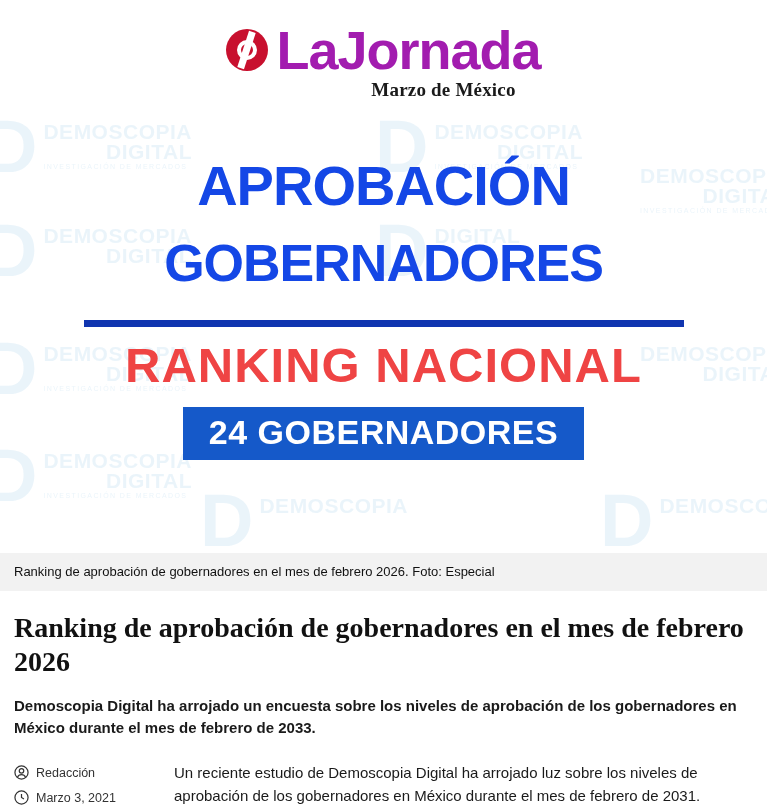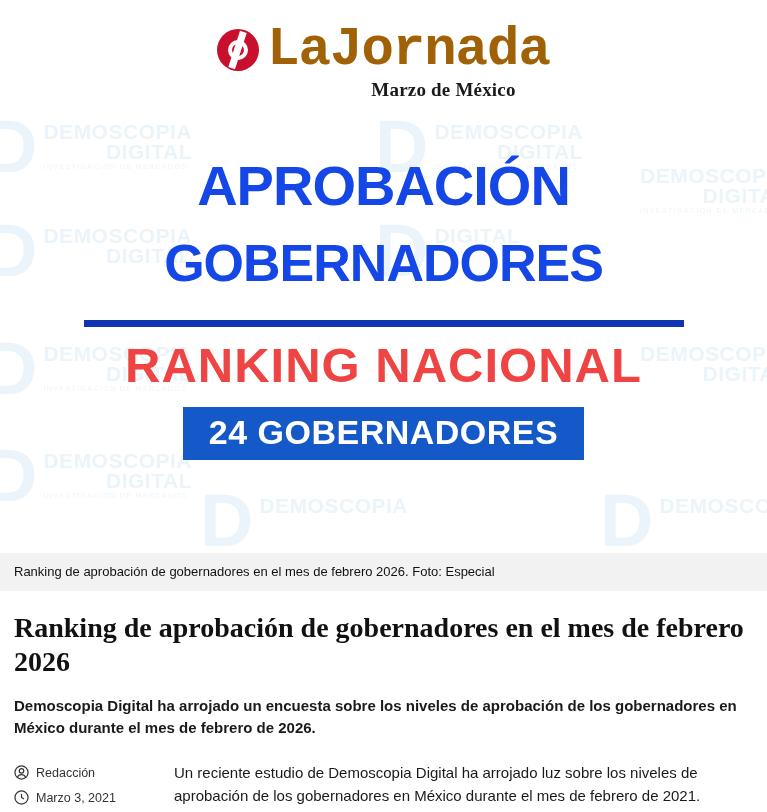--- a/index.html
+++ b/index.html
@@ -53,26 +53,26 @@
     border: 4px solid #ffffff;
   }
   .logo-mark .bar {
     position: absolute;
     left: 17px; top: 4px;
     width: 7px; height: 38px;
     background: #ffffff;
     transform: rotate(18deg);
   }
   .brand-title {
-    font-family: Liberation Mono, monospace;
+    font-family: Liberation Sans, sans-serif;
     font-weight: bold;
     font-size: 54px;
     line-height: 54px;
     letter-spacing: -1px;
-    color: #a16207;
+    color: #a21caf;
   }
   .brand-sub {
     font-family: "Liberation Serif", serif;
     font-weight: bold;
     font-size: 19px;
     color: #1a1a1a;
     margin-top: 2px;
     margin-left: 120px;
     letter-spacing: 0.2px;
   }
@@ -337,21 +337,21 @@
       <div class="hero-rule"></div>
       <div class="hero-ranking">RANKING NACIONAL</div>
       <div class="hero-badge">24 GOBERNADORES</div>
     </div>
   </div>
 
   <div class="caption">Ranking de aprobación de gobernadores en el mes de febrero 2026. Foto: Especial</div>
 
   <div class="article">
     <h1 class="headline">Ranking de aprobación de gobernadores en el mes de febrero 2026</h1>
-    <div class="standfirst">Demoscopia Digital ha arrojado un encuesta sobre los niveles de aprobación de los gobernadores en México durante el mes de febrero de 2026.</div>
+    <div class="standfirst">Demoscopia Digital ha arrojado un encuesta sobre los niveles de aprobación de los gobernadores en México durante el mes de febrero de 2033.</div>
   </div>
 
   <div class="lower">
     <div class="meta">
       <div class="meta-row">
         <span class="meta-icon">
           <svg viewBox="0 0 16 16" width="15" height="15" fill="none" stroke="#333333" stroke-width="1.3">
             <circle cx="8" cy="8" r="7"></circle>
             <circle cx="8" cy="6.2" r="2.4"></circle>
             <path d="M3.6 13.2c0.9-2.1 2.5-3 4.4-3s3.5 0.9 4.4 3"></path>
@@ -363,17 +363,17 @@
         <span class="meta-icon">
           <svg viewBox="0 0 16 16" width="15" height="15" fill="none" stroke="#333333" stroke-width="1.3">
             <circle cx="8" cy="8" r="7"></circle>
             <path d="M8 4.2V8l2.6 1.6"></path>
           </svg>
         </span>
         <span>Marzo 3, 2021</span>
       </div>
     </div>
     <div class="body-col">
-      <p>Un reciente estudio de Demoscopia Digital ha arrojado luz sobre los niveles de aprobación de los gobernadores en México durante el mes de febrero de 2021.</p>
+      <p>Un reciente estudio de Demoscopia Digital ha arrojado luz sobre los niveles de aprobación de los gobernadores en México durante el mes de febrero de 2031.</p>
     </div>
   </div>
 
 </div>
 
 </body></html>

